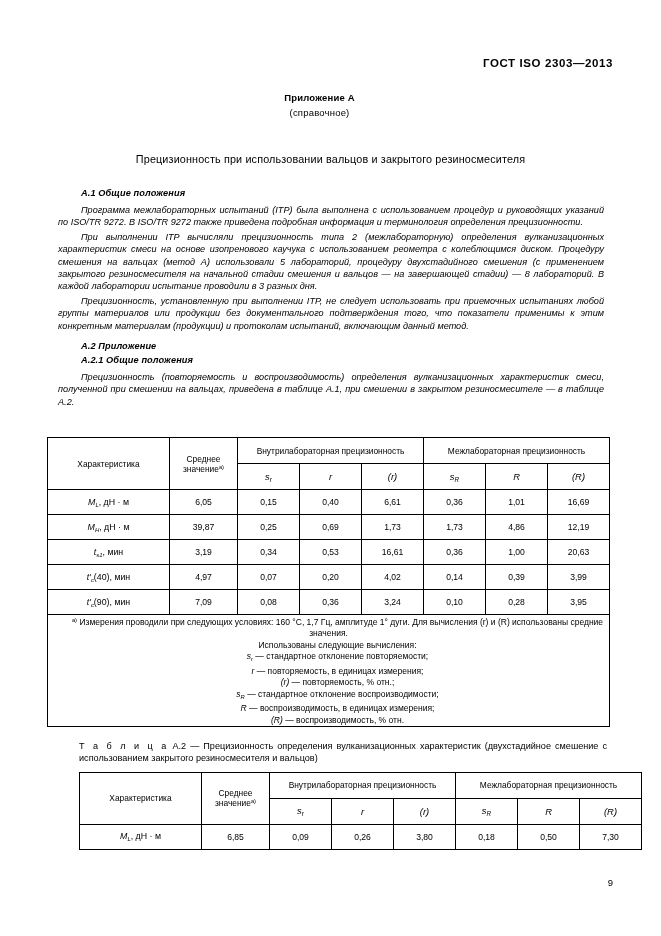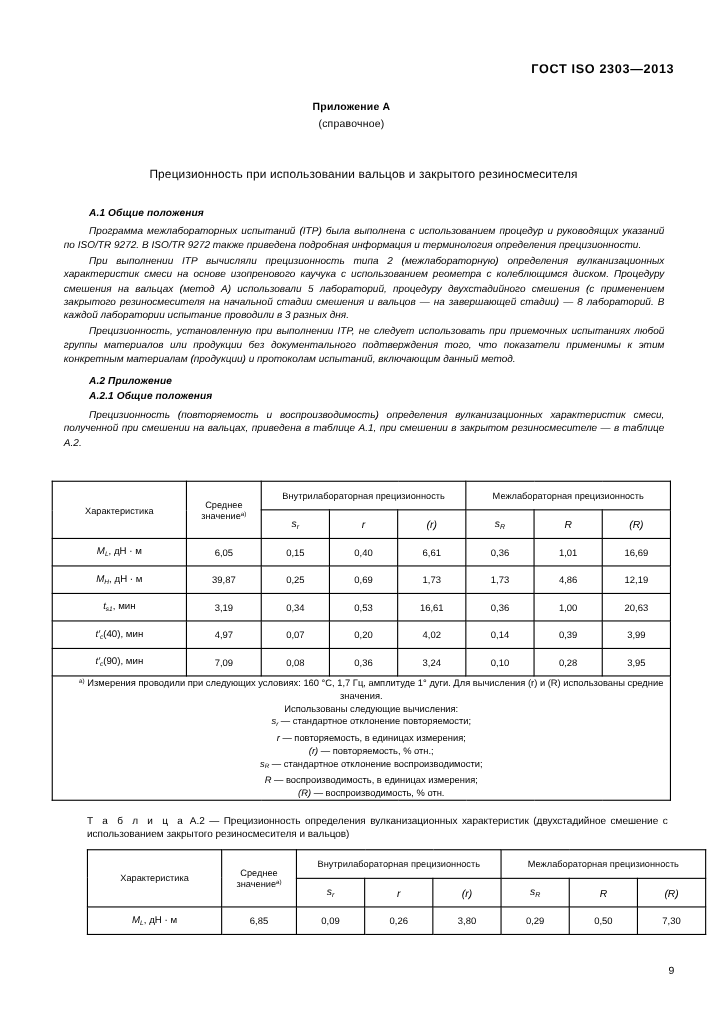--- a/index.html
+++ b/index.html
@@ -307,21 +307,21 @@
           <td class="italic">(R)</td>
         </tr>
       </tbody>
       <tbody id="t2-body">
           <tr class="row-h thick-bottom">
             <td class="char-cell"><span class="italic">M<sub>L</sub></span><span>, дН · м</span></td>
             <td>6,85</td>
             <td>0,09</td>
             <td>0,26</td>
             <td>3,80</td>
-            <td>0,29</td>
+            <td>0,18</td>
             <td>0,50</td>
             <td>7,30</td>
           </tr>
         </tbody>
     </table>
   </div>
 
   <div class="page-no">9</div>
 
 </div>

